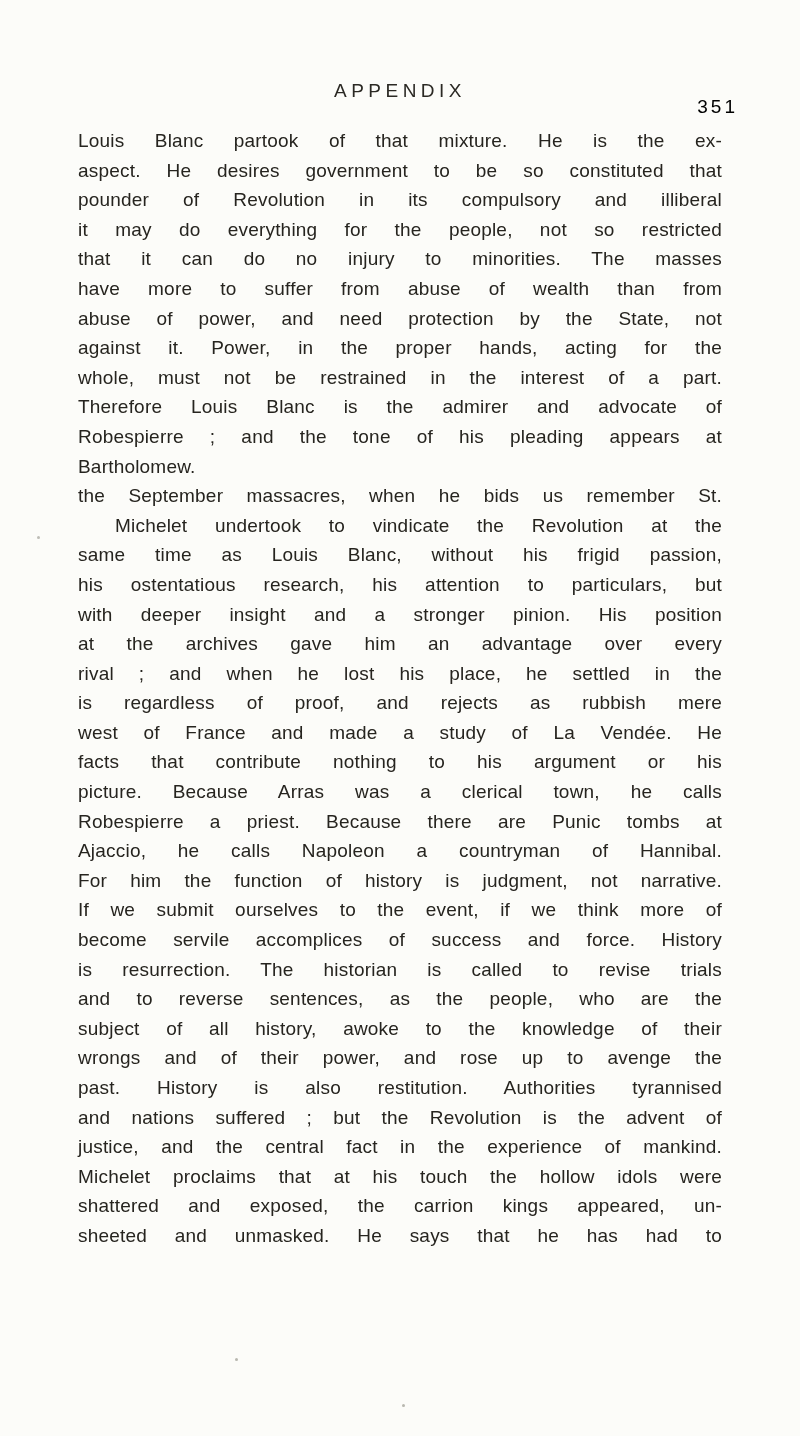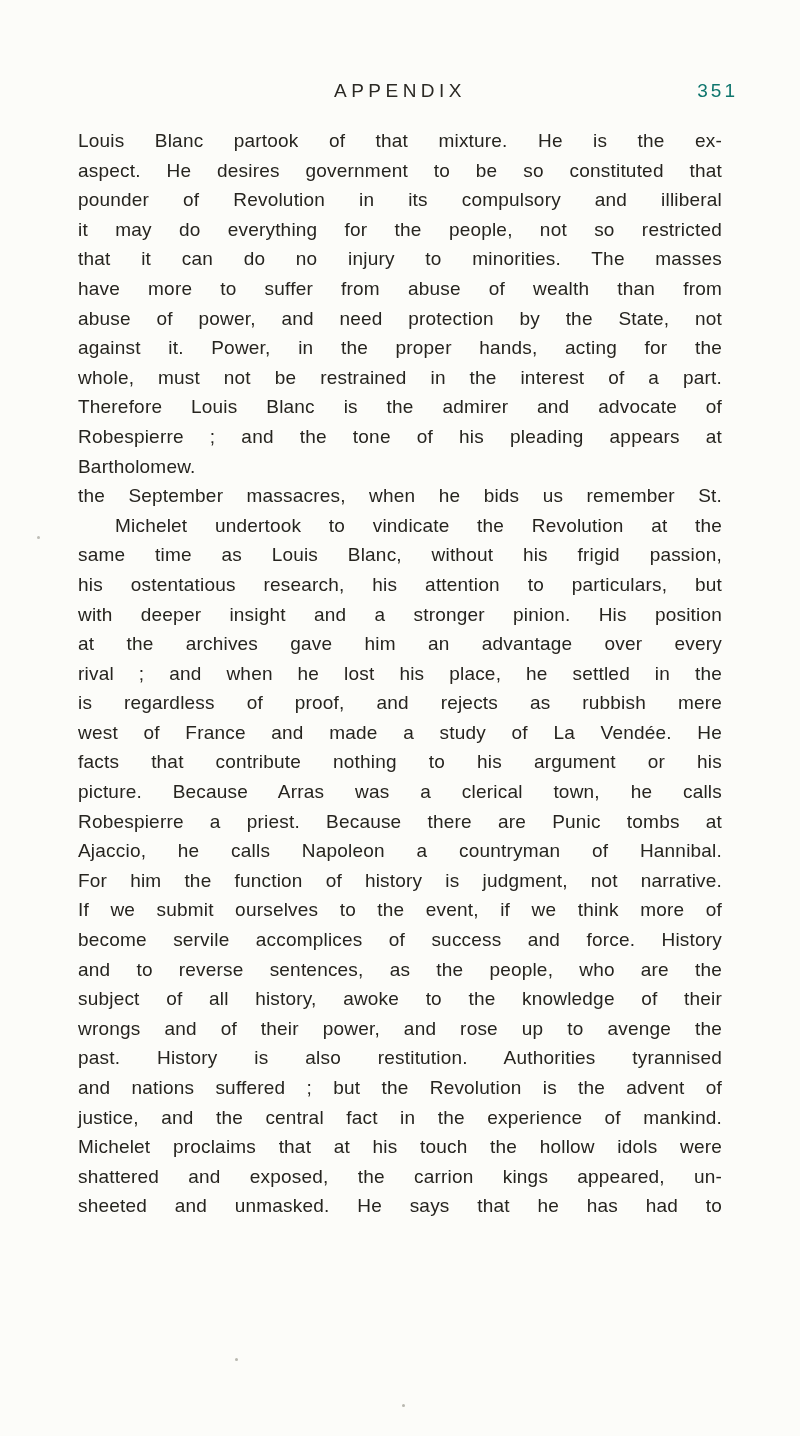--- a/index.html
+++ b/index.html
@@ -26,24 +26,24 @@
     left: 0;
     right: 0;
     text-align: center;
     font-size: 19px;
     letter-spacing: 4.5px;
     color: #2b2924;
   }
   .page-number {
     position: absolute;
     right: -16px;
-    top: 0;
+    top: 16px;
     font-size: 19px;
     letter-spacing: 3px;
-    color: #0f766e;
+    color: #000000;
   }
   .body-text {
     position: absolute;
     top: 126px;
     left: 78px;
     width: 644px;
   }
   .line {
     font-size: 19px;
     line-height: 29.6px;
@@ -96,20 +96,21 @@
         <div class="line">rival ; and when he lost his place, he settled in the</div>
         <div class="line">is regardless of proof, and rejects as rubbish mere</div>
         <div class="line">west of France and made a study of La Vendée. He</div>
         <div class="line">facts that contribute nothing to his argument or his</div>
         <div class="line">picture. Because Arras was a clerical town, he calls</div>
         <div class="line">Robespierre a priest. Because there are Punic tombs at</div>
         <div class="line">Ajaccio, he calls Napoleon a countryman of Hannibal.</div>
         <div class="line">For him the function of history is judgment, not narrative.</div>
         <div class="line">If we submit ourselves to the event, if we think more of</div>
         <div class="line">become servile accomplices of success and force. History</div>
+        <div class="line">is resurrection. The historian is called to revise trials</div>
         <div class="line">and to reverse sentences, as the people, who are the</div>
         <div class="line">subject of all history, awoke to the knowledge of their</div>
         <div class="line">wrongs and of their power, and rose up to avenge the</div>
         <div class="line">past. History is also restitution. Authorities tyrannised</div>
         <div class="line">and nations suffered ; but the Revolution is the advent of</div>
         <div class="line">justice, and the central fact in the experience of mankind.</div>
         <div class="line">Michelet proclaims that at his touch the hollow idols were</div>
         <div class="line">shattered and exposed, the carrion kings appeared, un-</div>
         <div class="line">sheeted and unmasked. He says that he has had to</div>
       </div>

